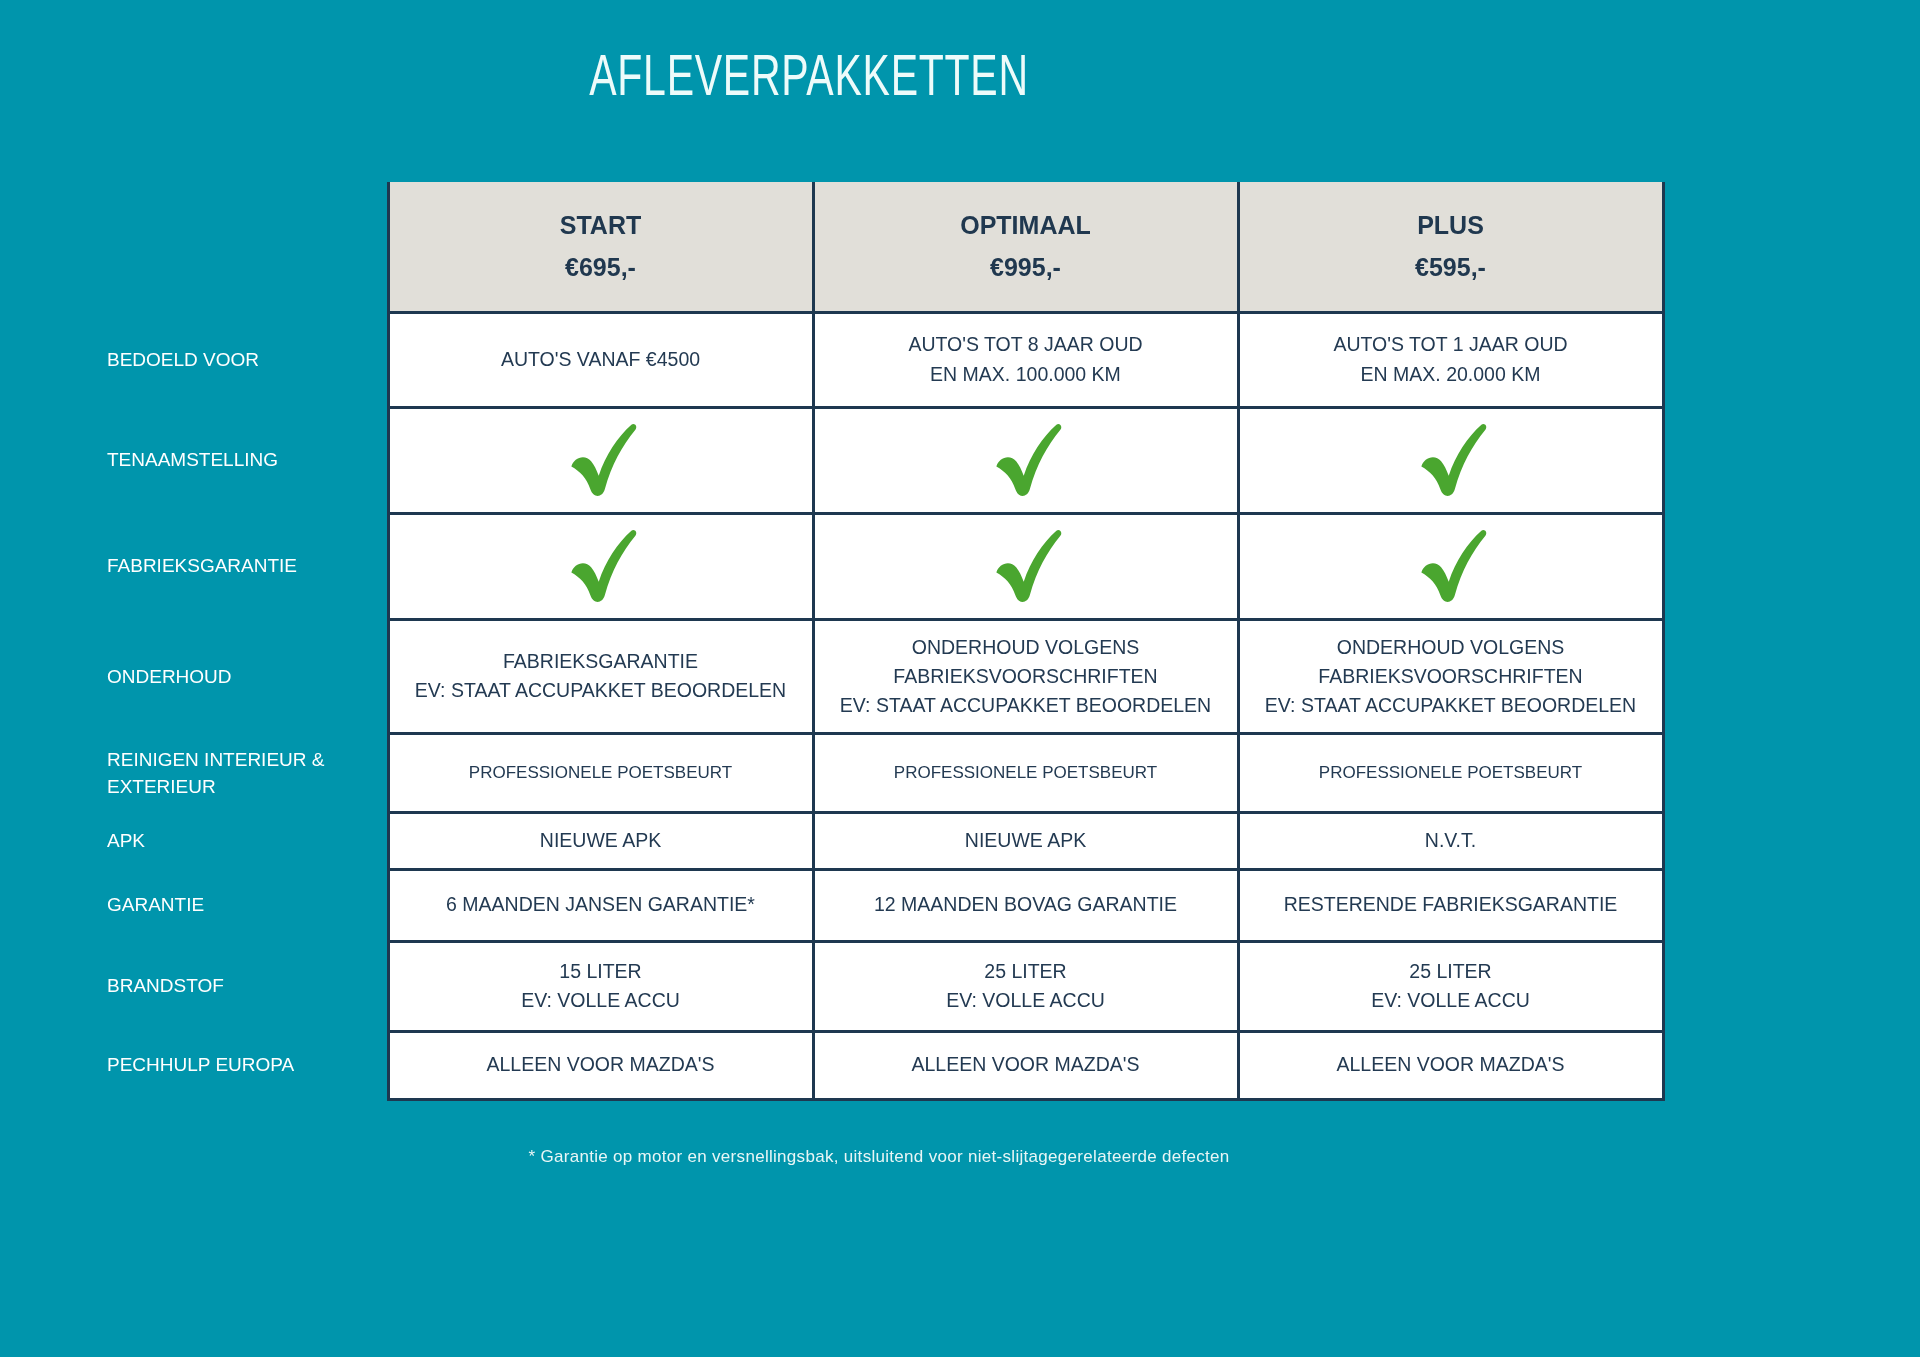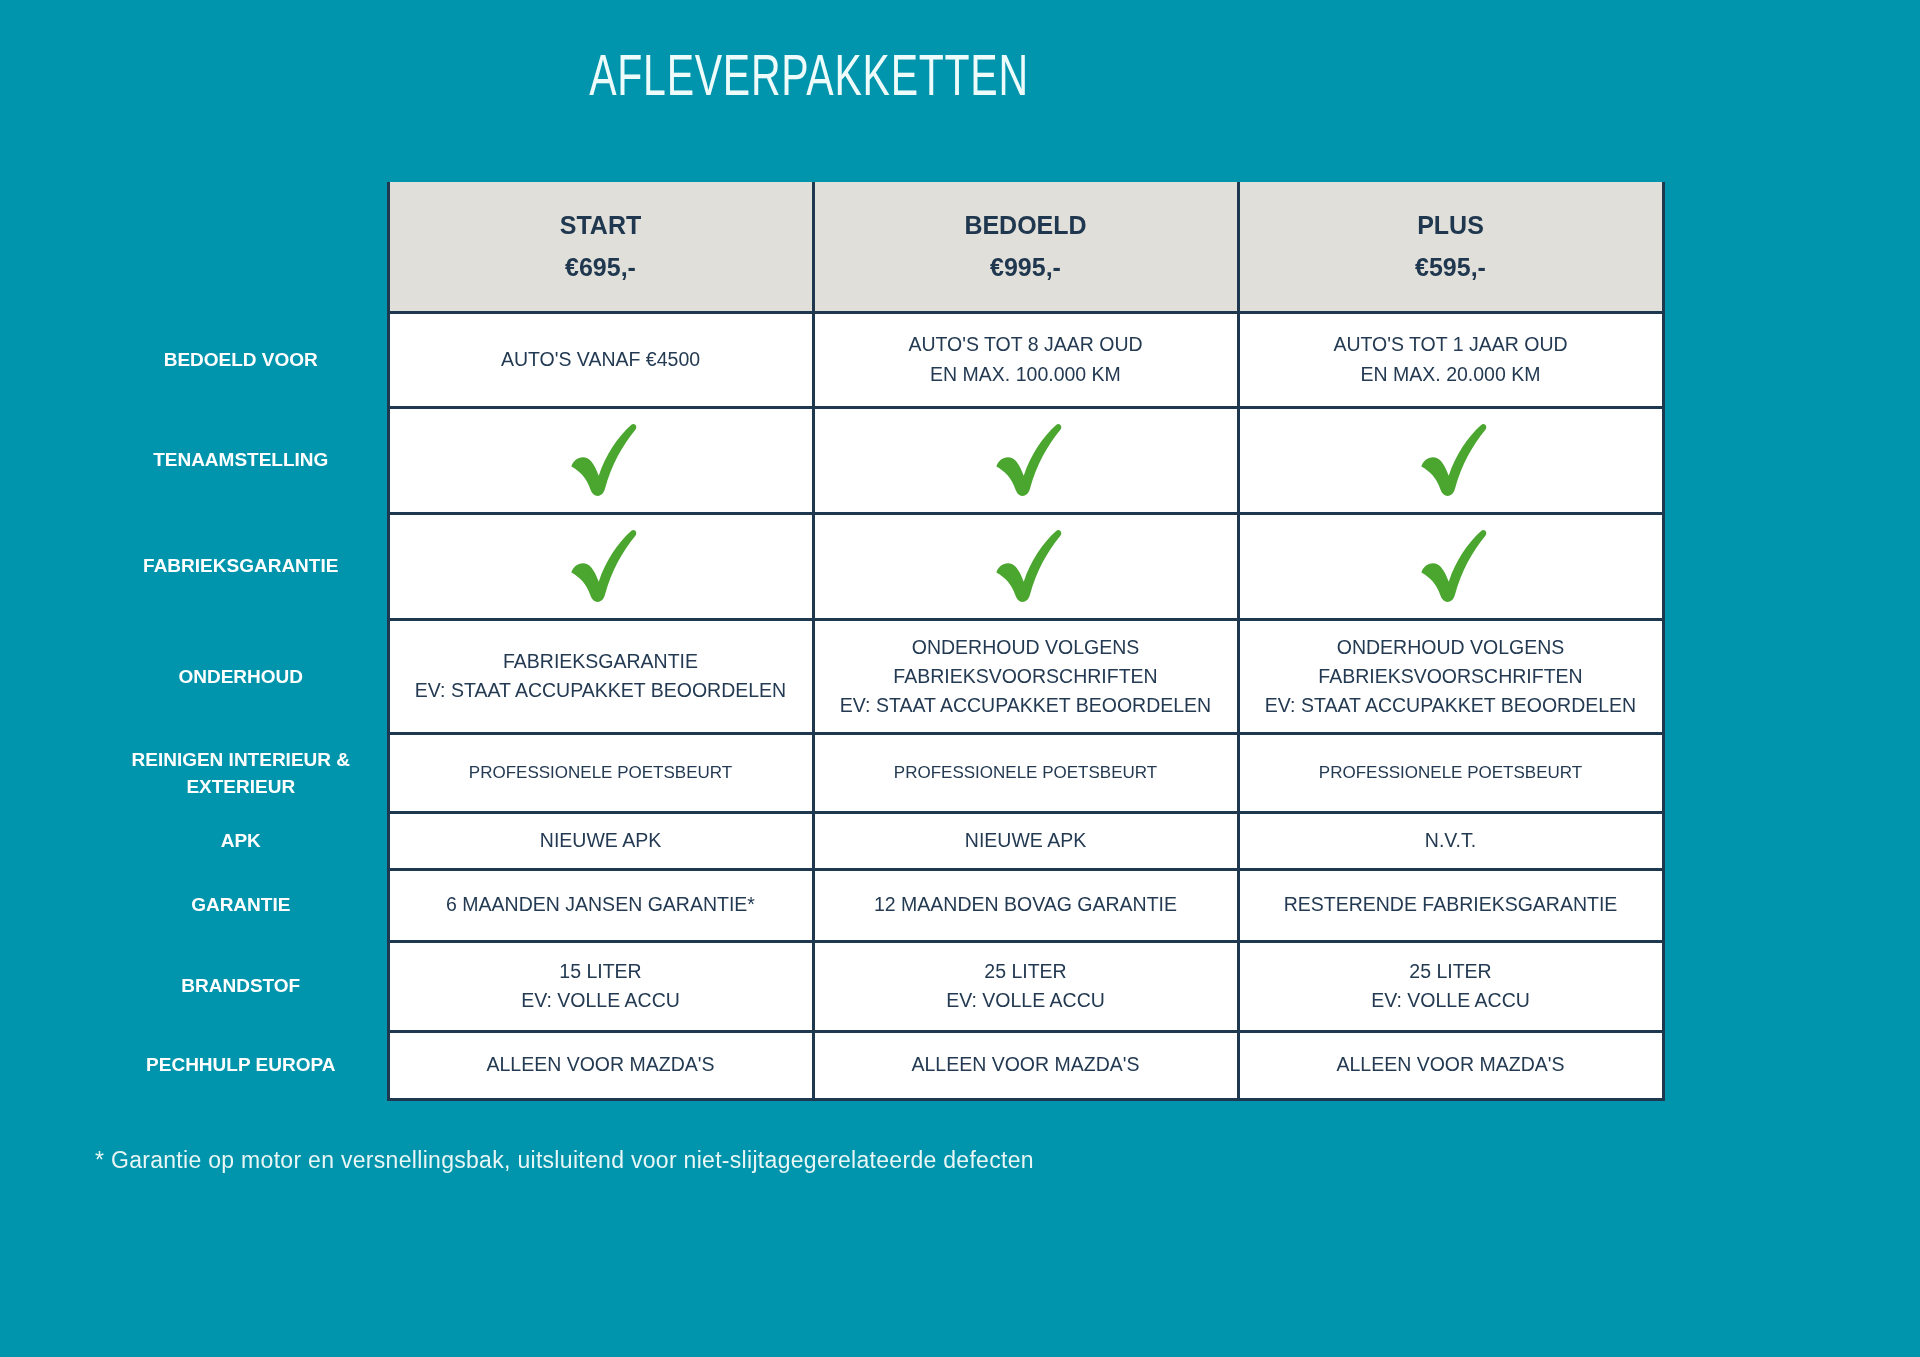--- a/index.html
+++ b/index.html
@@ -35,42 +35,43 @@
     font-weight:bold;
     font-size:25px;
     line-height:1.7;
     text-align:center;
     vertical-align:middle;
   }
   thead tr{height:130px;}
   .label{
     border:none;
     color:#FFFFFF;
-    font-weight:bold;
+    font-weight:normal;
     font-size:19px;
     line-height:1.45;
-    text-align:center;
+    text-align:left;
     padding-right:34px;
     vertical-align:middle;
   }
   .cell{
     background:#FFFFFF;
     border:3px solid #1E3850;
     color:#233A52;
     text-align:center;
     vertical-align:middle;
     font-size:19.5px;
     line-height:1.5;
   }
   tbody tr:nth-child(5) .cell{font-size:17px;line-height:1.55;}
   svg.check{display:block;margin:0 auto;}
   .footnote{
     margin-top:46px;
+    text-align:center;
     color:#E8F6F6;
-    font-size:23px;
+    font-size:17px;
     letter-spacing:0.3px;
   }
 </style>
 </head>
 <body>
 
 <div class="wrap">
 
   <h1 class="title">AFLEVERPAKKETTEN</h1>
 
@@ -82,21 +83,21 @@
         <col style="width:425px">
     </colgroup>
     <thead>
       <tr>
         <td class="label-head"></td>
         <th class="hdr">
           <div>START</div>
           <div>€695,-</div>
         </th>
         <th class="hdr">
-          <div>BEDOELD</div>
+          <div>OPTIMAAL</div>
           <div>€995,-</div>
         </th>
         <th class="hdr">
           <div>PLUS</div>
           <div>€595,-</div>
         </th>
       </tr>
     </thead>
     <tbody id="pkg-body">
         <tr style="height: 95px;">

